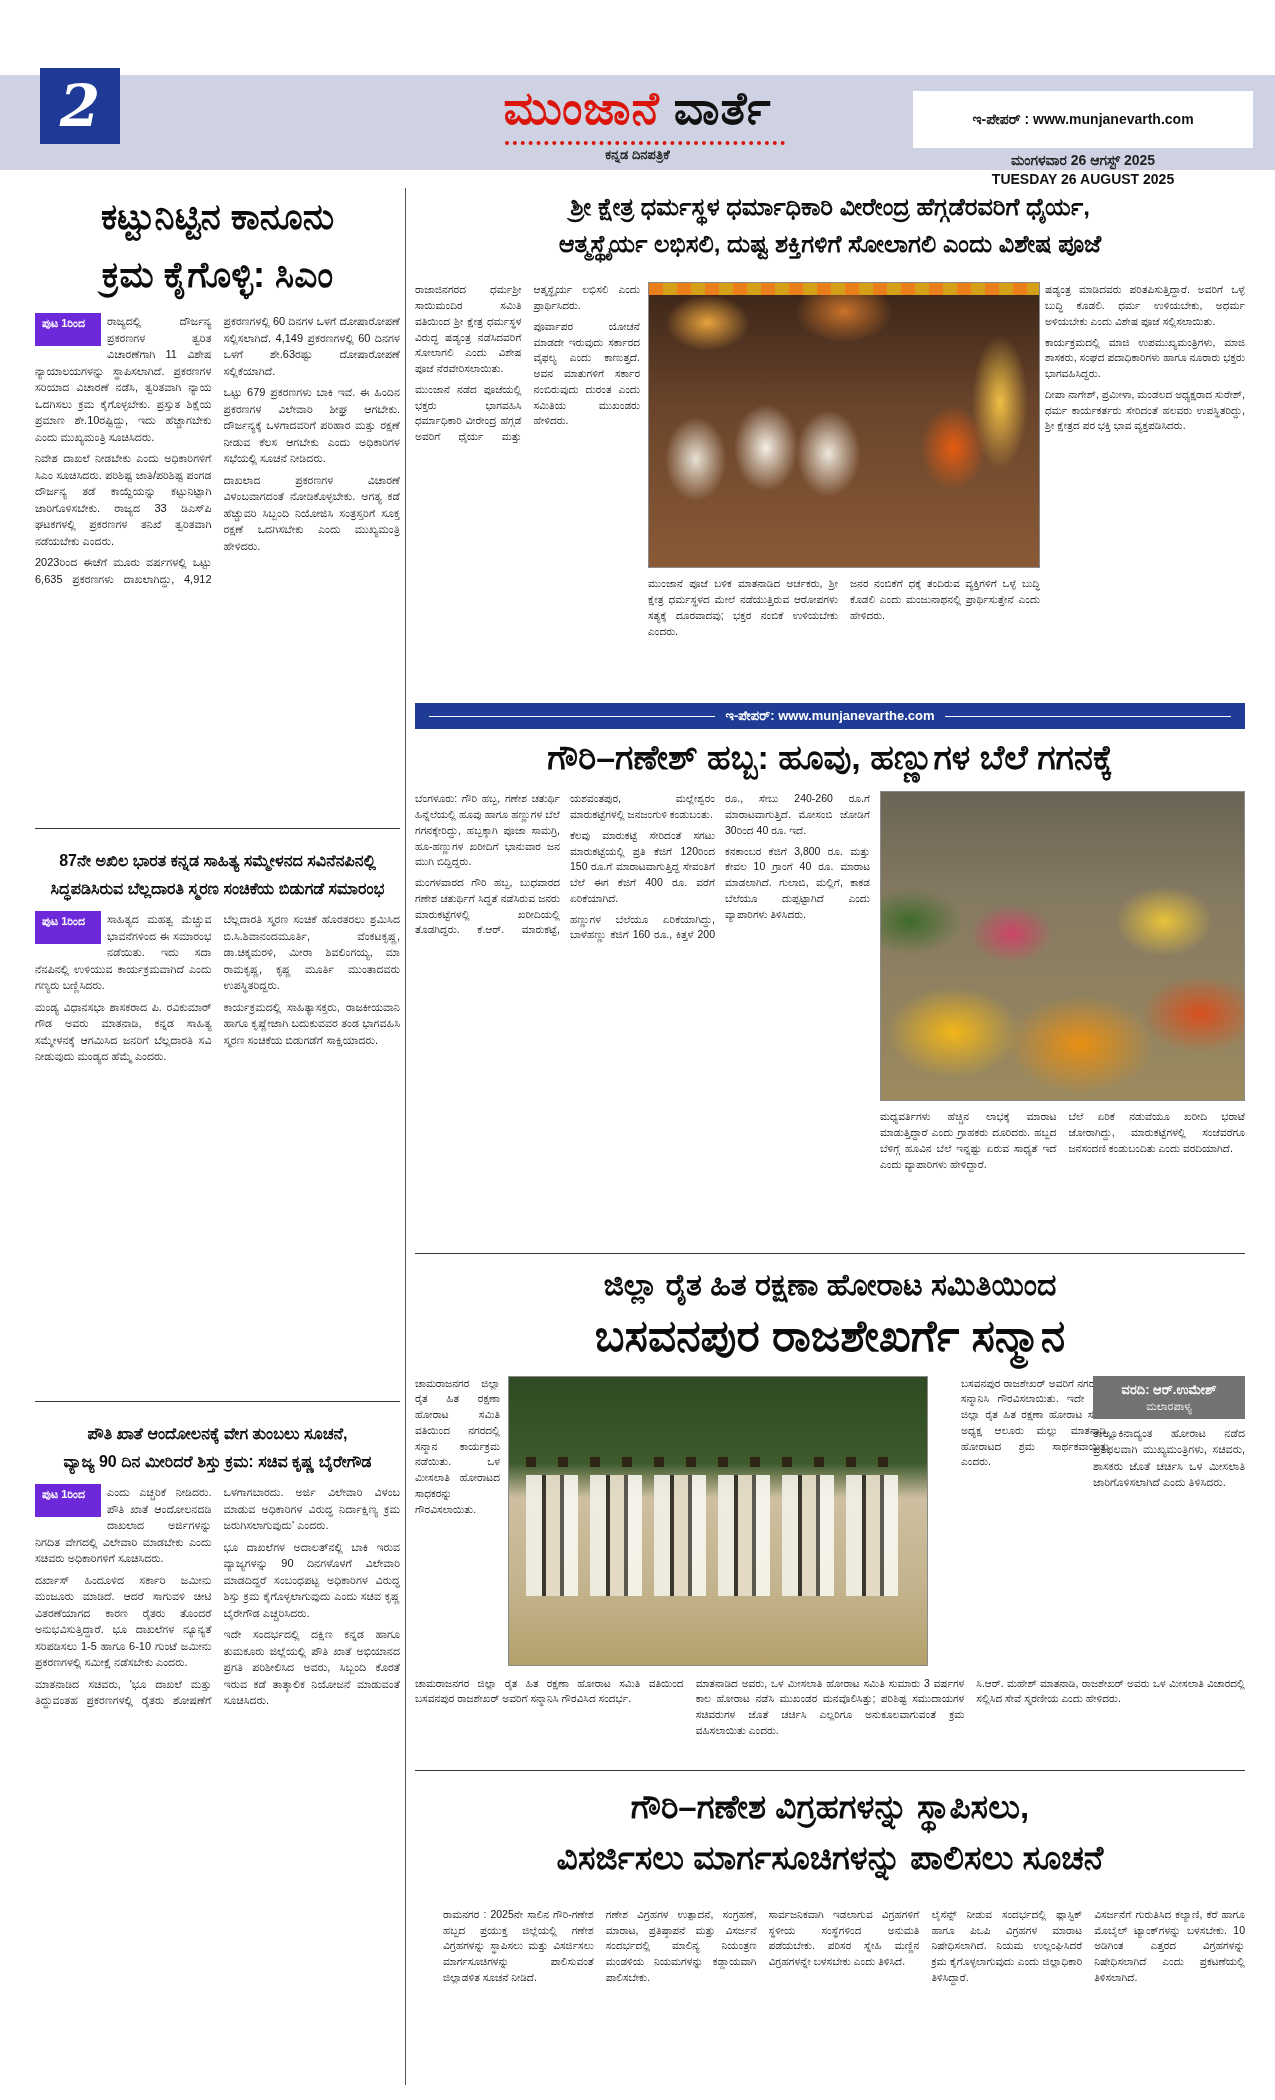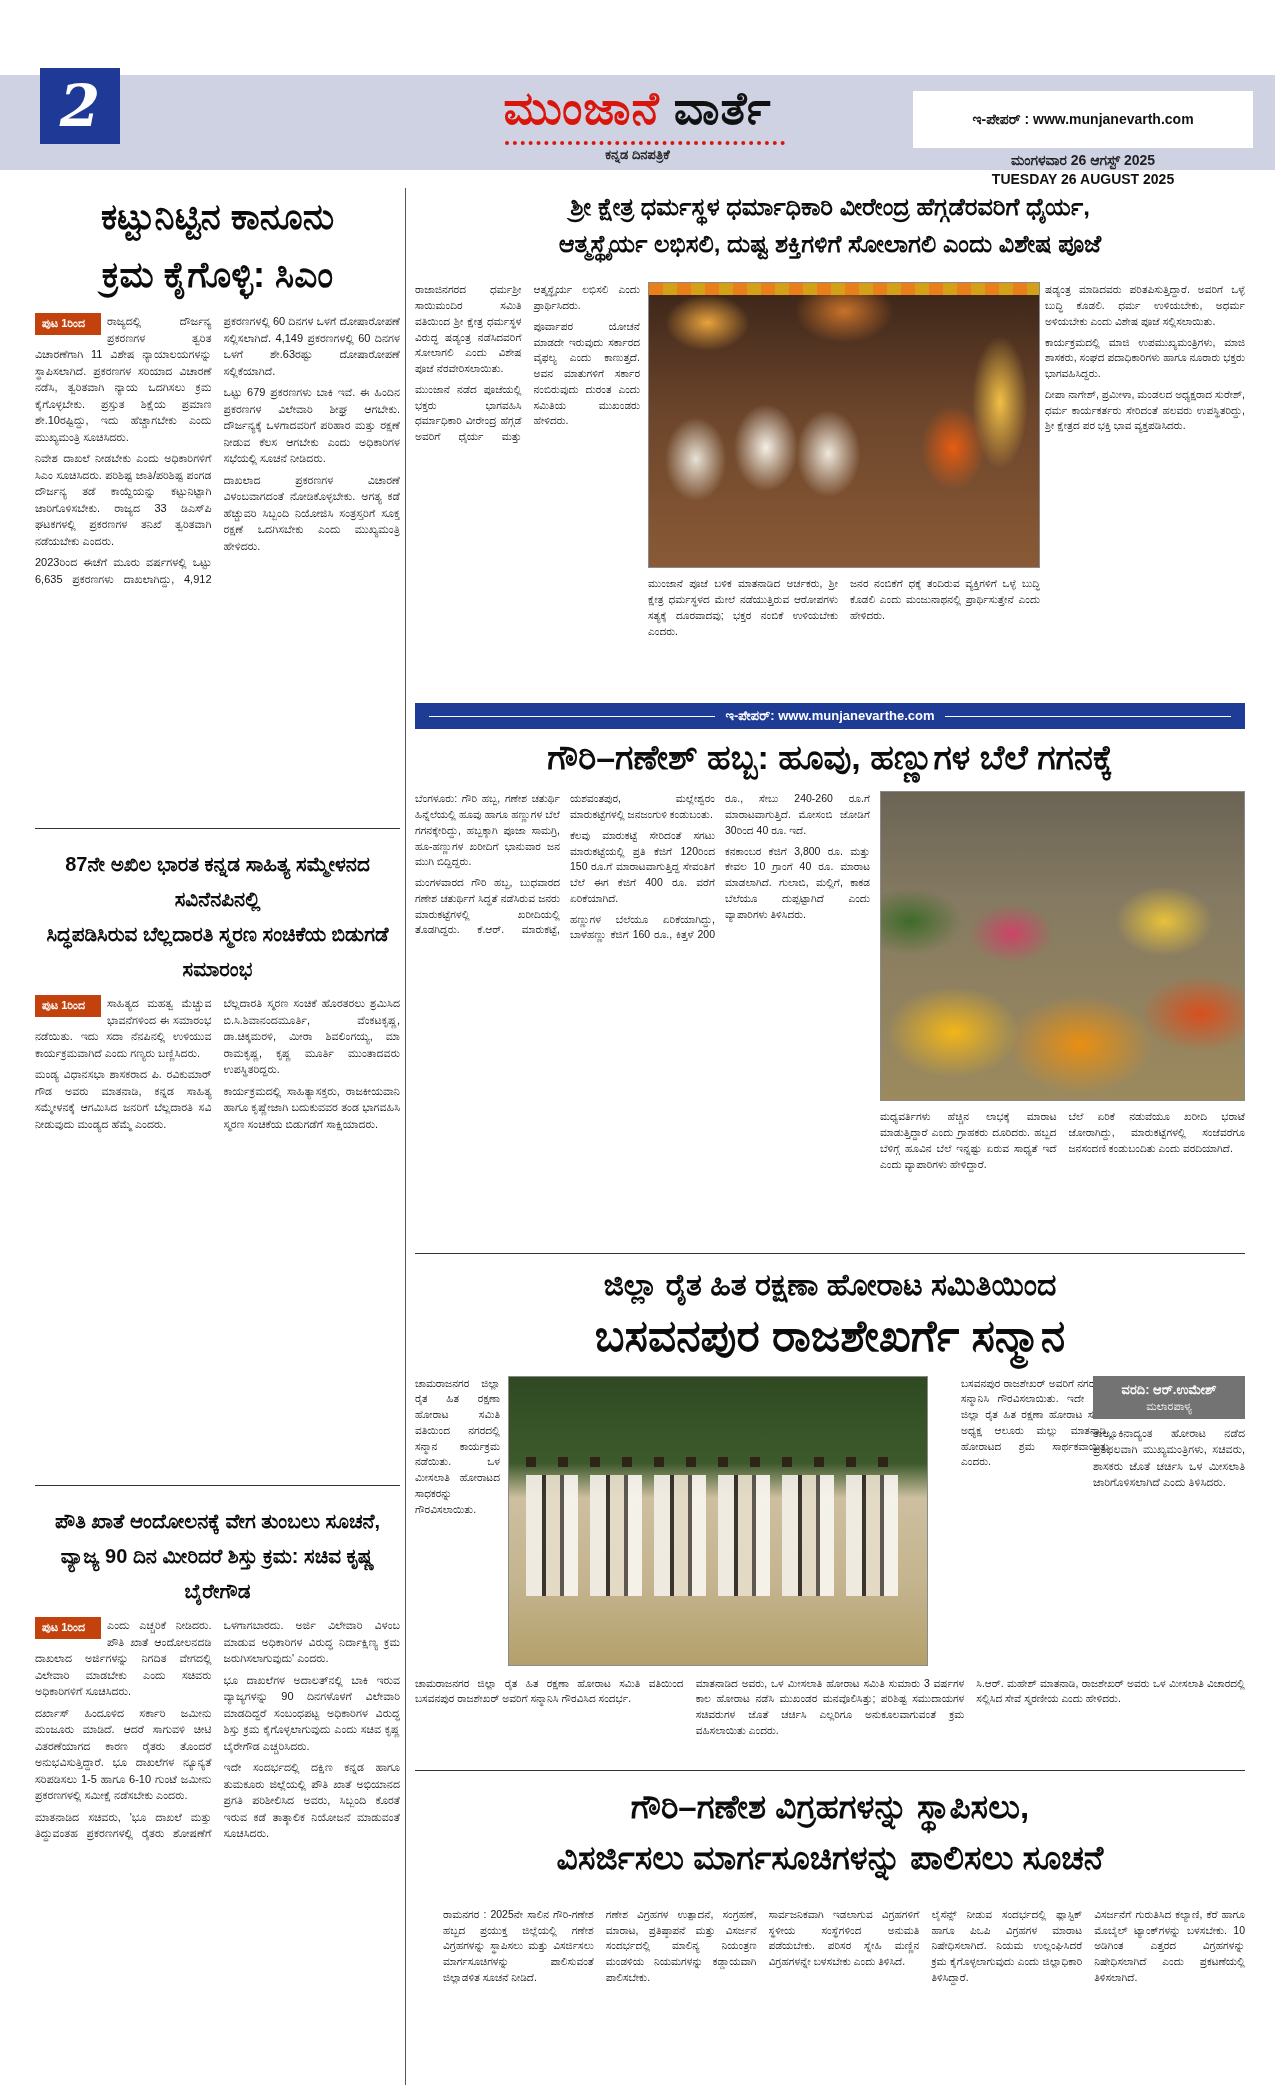--- a/index.html
+++ b/index.html
@@ -25,35 +25,35 @@
 
   
   .left-col{position:absolute;left:35px;top:188px;width:365px;height:1900px;overflow:hidden;}
   .v-divider{position:absolute;left:405px;top:188px;height:1897px;border-left:1px solid #555;}
   .right-region{position:absolute;left:415px;top:188px;width:830px;height:1900px;overflow:hidden;}
   .art-rule{border:0;border-top:1px solid #333;margin:10px 0;}
 
   
   .hl{font-weight:bold;text-align:center;color:#0d0d0d;}
   .hl-cm{font-size:36px;line-height:1.6;margin-bottom:10px;}
-  .hl-small{font-size:20px;line-height:1.75;margin-bottom:8px;margin-top:18px;}
+  .hl-small{font-size:16px;line-height:1.75;margin-bottom:8px;margin-top:18px;}
   .hl-dharma{font-size:24px;line-height:1.55;margin-bottom:20px;}
   .hl-gauri{font-size:34px;line-height:1.35;margin:6px 0 10px;}
   .hl-raitha1{font-size:30px;line-height:1.4;}
   .hl-raitha2{font-size:44px;line-height:1.35;margin-bottom:10px;}
   .hl-vigraha{font-size:33px;line-height:1.55;margin-bottom:24px;}
 
   
   .body-txt{font-size:11px;line-height:1.5;text-align:justify;overflow:hidden;}
   .cols2{columns:2;column-gap:12px;}
   .cols3{columns:3;column-gap:10px;}
   .cols5{columns:5;column-gap:12px;margin-left:28px;}
   .para{margin:0 0 5px;}
-  .badge{float:left;background:#c2410c;color:#fff;font-size:11px;font-weight:bold;
-         padding:2px 16px 3px 7px;margin:0 6px 3px 0;}
+  .badge{float:left;background:#6d28d9;color:#fff;font-size:11px;font-weight:bold;
+         padding:2px 16px 14px 7px;margin:0 6px 3px 0;}
   .h-b1{height:505px;}
   .h-b2{height:480px;}
   .h-b3{height:640px;}
 
   
   .dharma-wrap{position:relative;height:415px;}
   .dharma-left{position:absolute;left:0;top:0;width:225px;height:415px;font-size:10.5px;}
   .dharma-below{position:absolute;left:233px;top:294px;width:392px;height:121px;font-size:10.5px;}
   .dharma-right{position:absolute;right:0;top:0;width:200px;height:415px;font-size:10.5px;}
 

